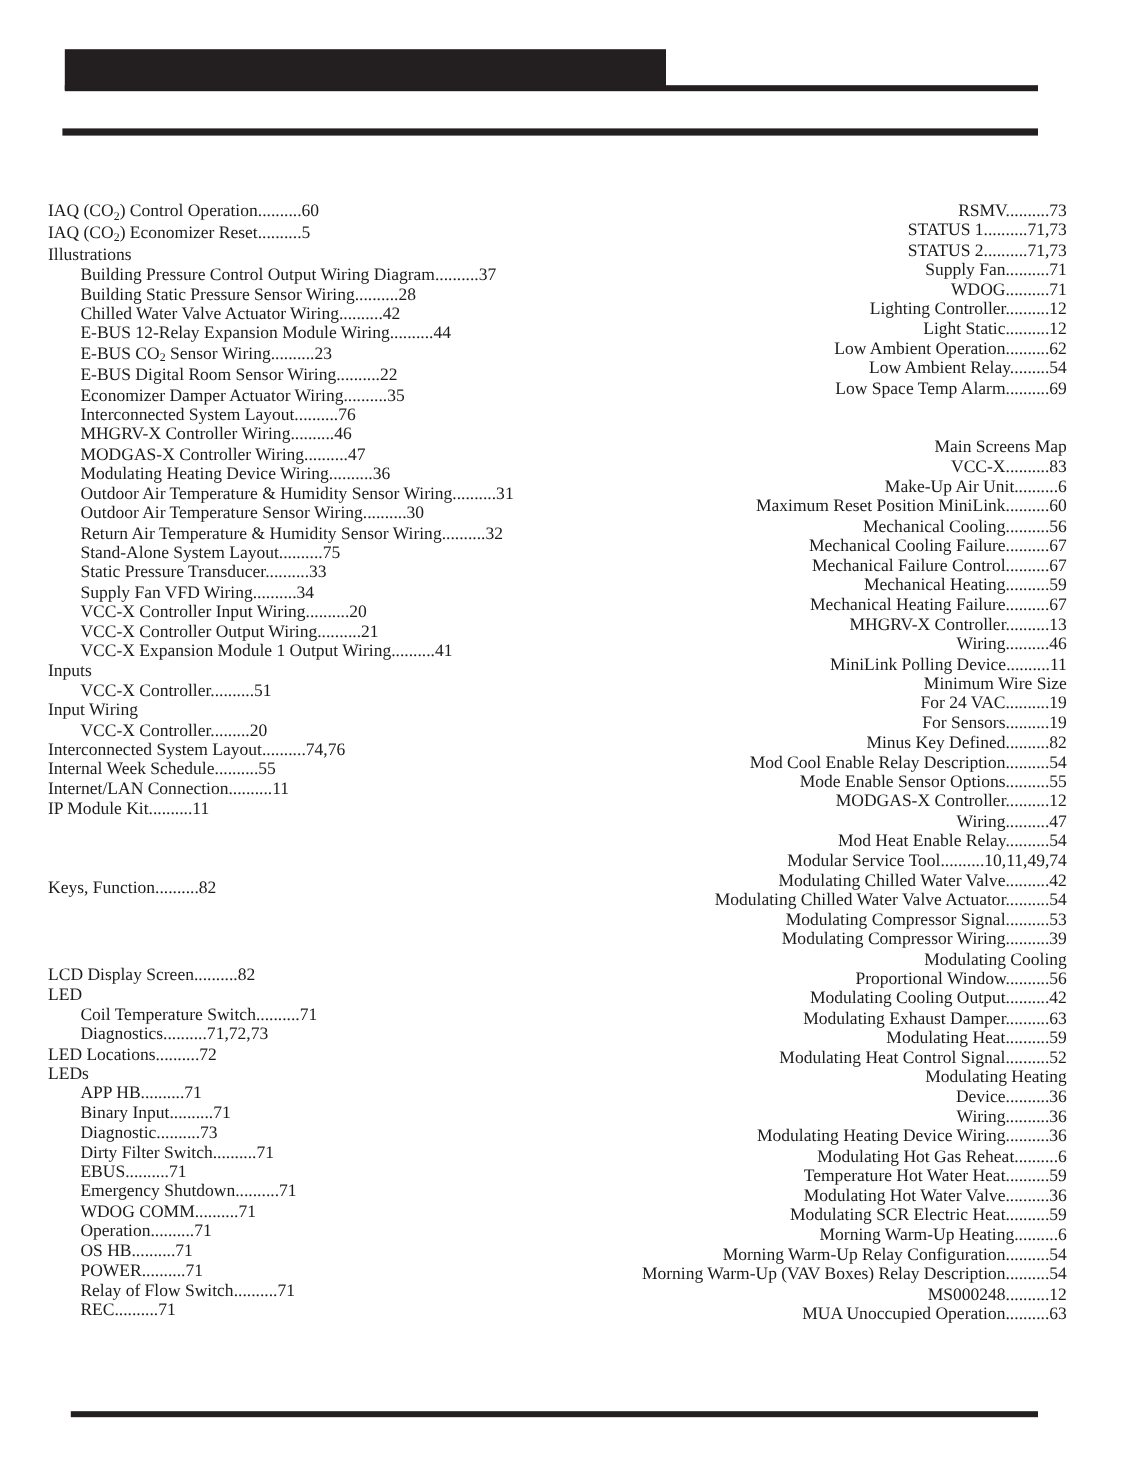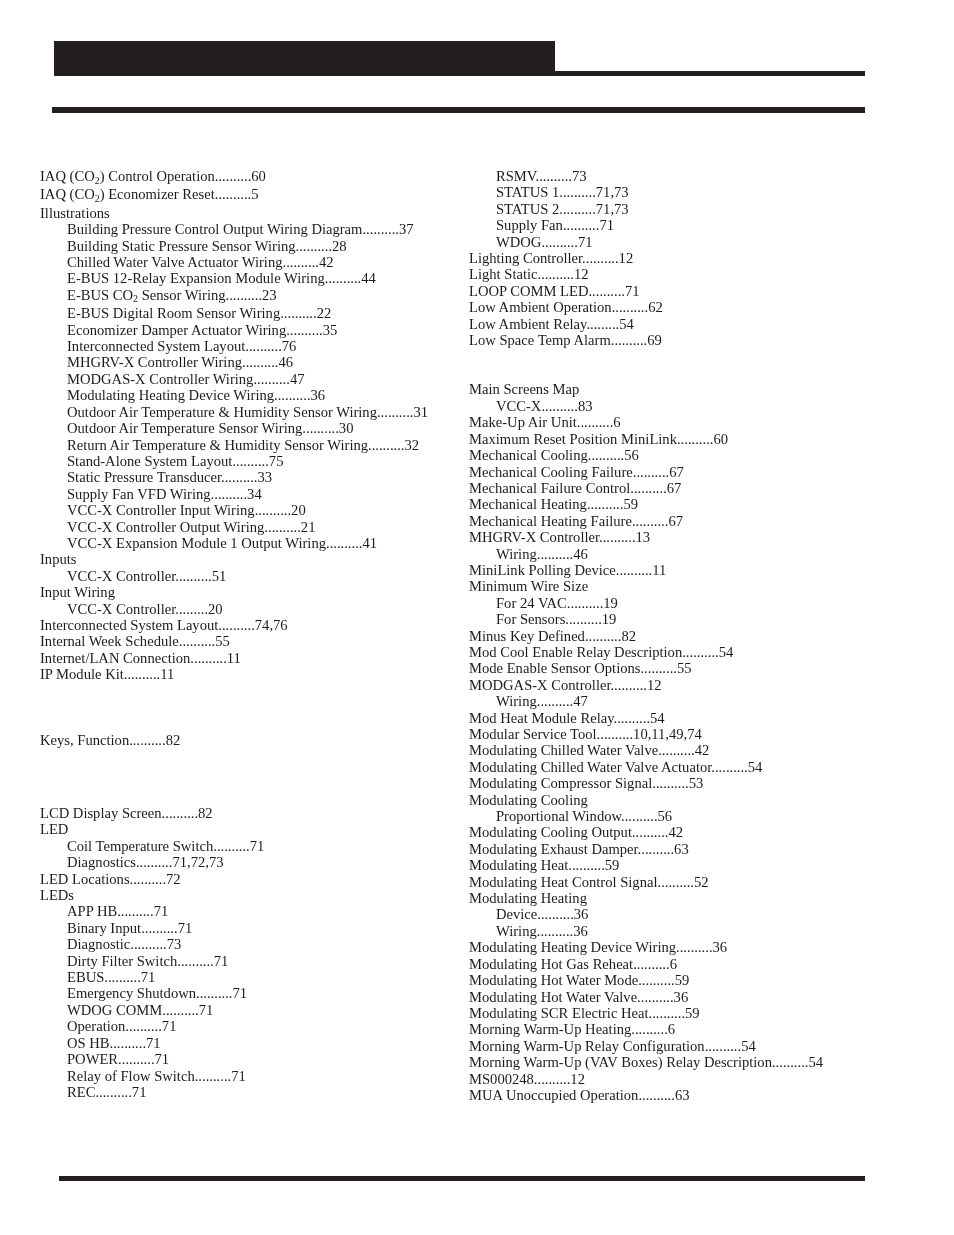--- a/index.html
+++ b/index.html
@@ -71,21 +71,21 @@
     left: 0;
     top: 168px;
     width: 954px;
   }
   .col {
     position: absolute;
     top: 0;
     width: 420px;
   }
   .col-left  { left: 40px; }
-  .col-right { left: 469px; }
+  .col-right { left: 469px; text-align: right; }
 
   .entry {
     font-size: 14.6px;
     line-height: 16.4px;
     white-space: nowrap;
   }
   .entry.lvl1 { padding-left: 0; }
   .entry.lvl2 { padding-left: 27px; }
 
   .gap {
@@ -169,21 +169,20 @@
         <div class="entry lvl2">REC..........71</div>
       </div>
     <div class="col col-right" id="col-right">
         <div class="entry lvl2">RSMV..........73</div>
         <div class="entry lvl2">STATUS 1..........71,73</div>
         <div class="entry lvl2">STATUS 2..........71,73</div>
         <div class="entry lvl2">Supply Fan..........71</div>
         <div class="entry lvl2">WDOG..........71</div>
         <div class="entry lvl1">Lighting Controller..........12</div>
         <div class="entry lvl1">Light Static..........12</div>
-        <div class="entry lvl1">LOOP COMM LED..........71</div>
         <div class="entry lvl1">Low Ambient Operation..........62</div>
         <div class="entry lvl1">Low Ambient Relay.........54</div>
         <div class="entry lvl1">Low Space Temp Alarm..........69</div>
         <div class="gap med"></div>
         <div class="entry lvl1">Main Screens Map</div>
         <div class="entry lvl2">VCC-X..........83</div>
         <div class="entry lvl1">Make-Up Air Unit..........6</div>
         <div class="entry lvl1">Maximum Reset Position MiniLink..........60</div>
         <div class="entry lvl1">Mechanical Cooling..........56</div>
         <div class="entry lvl1">Mechanical Cooling Failure..........67</div>
@@ -194,37 +193,38 @@
         <div class="entry lvl2">Wiring..........46</div>
         <div class="entry lvl1">MiniLink Polling Device..........11</div>
         <div class="entry lvl1">Minimum Wire Size</div>
         <div class="entry lvl2">For 24 VAC..........19</div>
         <div class="entry lvl2">For Sensors..........19</div>
         <div class="entry lvl1">Minus Key Defined..........82</div>
         <div class="entry lvl1">Mod Cool Enable Relay Description..........54</div>
         <div class="entry lvl1">Mode Enable Sensor Options..........55</div>
         <div class="entry lvl1">MODGAS-X Controller..........12</div>
         <div class="entry lvl2">Wiring..........47</div>
-        <div class="entry lvl1">Mod Heat Module Relay..........54</div>
+        <div class="entry lvl1">Mod Heat Enable Relay..........54</div>
         <div class="entry lvl1">Modular Service Tool..........10,11,49,74</div>
         <div class="entry lvl1">Modulating Chilled Water Valve..........42</div>
         <div class="entry lvl1">Modulating Chilled Water Valve Actuator..........54</div>
         <div class="entry lvl1">Modulating Compressor Signal..........53</div>
+        <div class="entry lvl1">Modulating Compressor Wiring..........39</div>
         <div class="entry lvl1">Modulating Cooling</div>
         <div class="entry lvl2">Proportional Window..........56</div>
         <div class="entry lvl1">Modulating Cooling Output..........42</div>
         <div class="entry lvl1">Modulating Exhaust Damper..........63</div>
         <div class="entry lvl1">Modulating Heat..........59</div>
         <div class="entry lvl1">Modulating Heat Control Signal..........52</div>
         <div class="entry lvl1">Modulating Heating</div>
         <div class="entry lvl2">Device..........36</div>
         <div class="entry lvl2">Wiring..........36</div>
         <div class="entry lvl1">Modulating Heating Device Wiring..........36</div>
         <div class="entry lvl1">Modulating Hot Gas Reheat..........6</div>
-        <div class="entry lvl1">Modulating Hot Water Mode..........59</div>
+        <div class="entry lvl1">Temperature Hot Water Heat..........59</div>
         <div class="entry lvl1">Modulating Hot Water Valve..........36</div>
         <div class="entry lvl1">Modulating SCR Electric Heat..........59</div>
         <div class="entry lvl1">Morning Warm-Up Heating..........6</div>
         <div class="entry lvl1">Morning Warm-Up Relay Configuration..........54</div>
         <div class="entry lvl1">Morning Warm-Up (VAV Boxes) Relay Description..........54</div>
         <div class="entry lvl1">MS000248..........12</div>
         <div class="entry lvl1">MUA Unoccupied Operation..........63</div>
       </div>
   </div>
 

